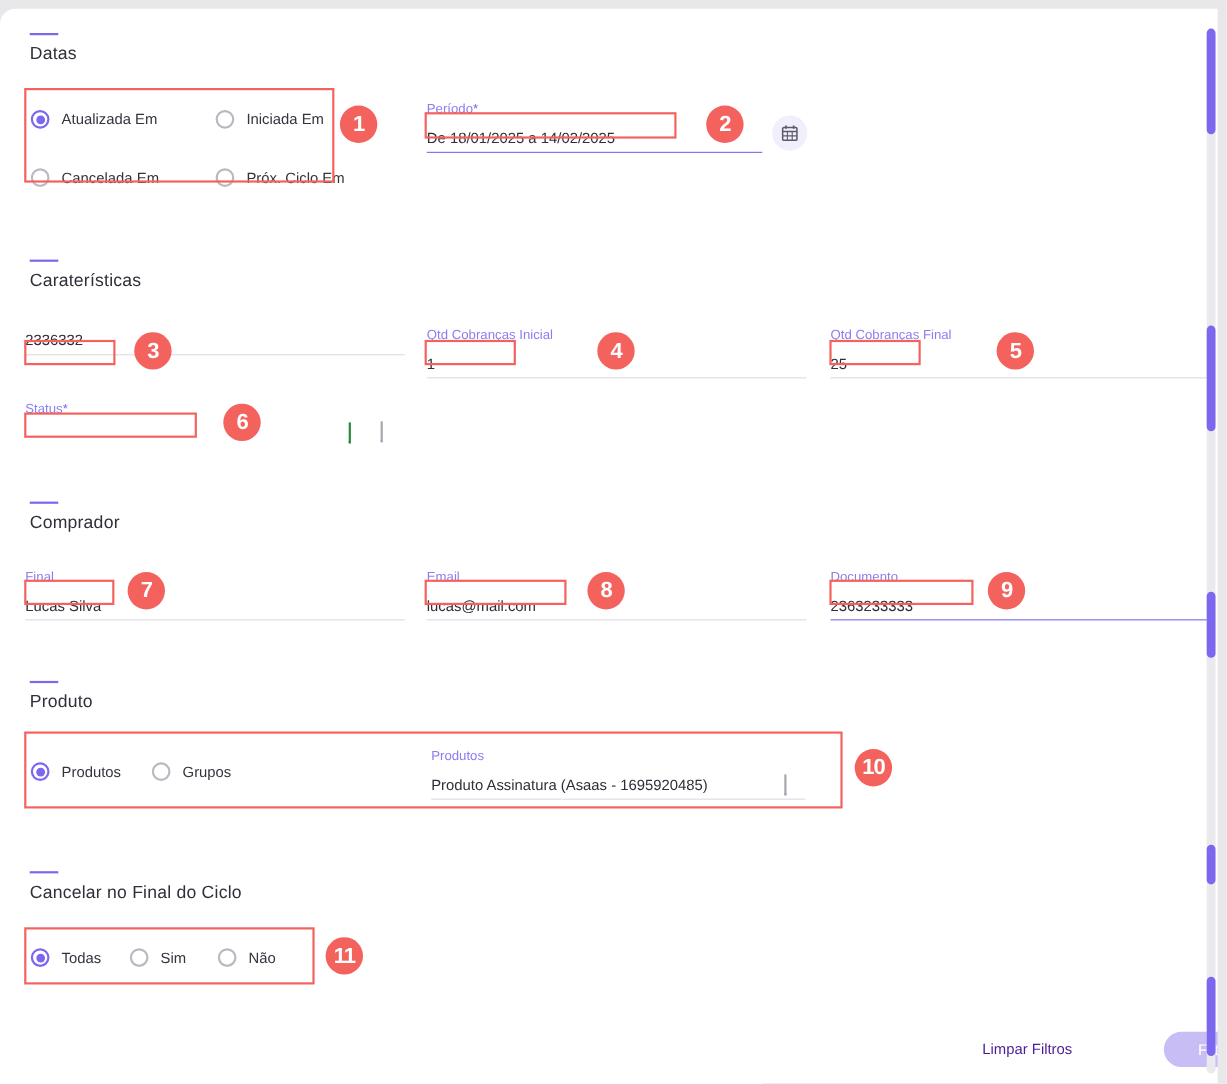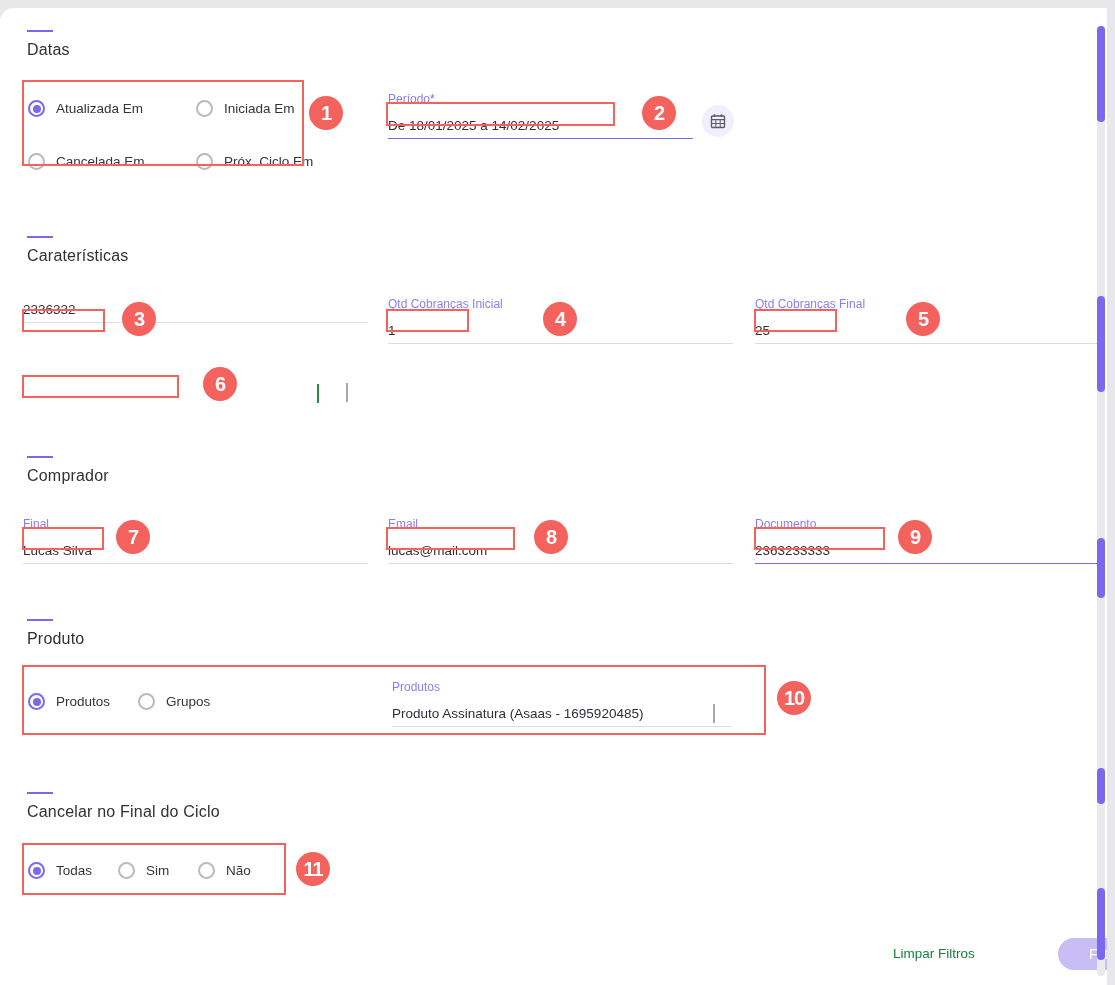--- a/index.html
+++ b/index.html
@@ -113,21 +113,21 @@
     width: 13px; height: 8px;
     border-left: 2px solid #2a8a3e;
     border-bottom: 2px solid #2a8a3e;
     transform: rotate(-45deg);
   }
 
   
   .link-btn {
     position: absolute;
     font-size: 13.5px;
-    color: #15803d;
+    color: #4c1d95;
     white-space: nowrap;
   }
   .primary-btn {
     position: absolute;
     background: #c8bdf5;
     color: #ffffff;
     border: none;
     border-radius: 20px;
     font-size: 14px;
     font-family: "Liberation Sans", sans-serif;
@@ -240,20 +240,21 @@
     </div>
 
     <div class="field" style="left:755px; top:289px; width:345px;">
       <div class="field-label">Qtd Cobranças Final</div>
       <div class="field-line">
         <span class="field-value">25</span>
       </div>
     </div>
 
     <div class="field" style="left:23px; top:356px; width:340px;">
+      <div class="field-label"><span>Status</span><span class="req">*</span></div>
     </div>
     <div style="position:absolute; left:317px; top:376px;">
       <span class="check"></span>
     </div>
     <div style="position:absolute; left:346px; top:375px;">
       <span class="chev"></span>
     </div>
 
     <div class="section-head" style="left:27px; top:448px;">
       <div class="section-rule"></div>

